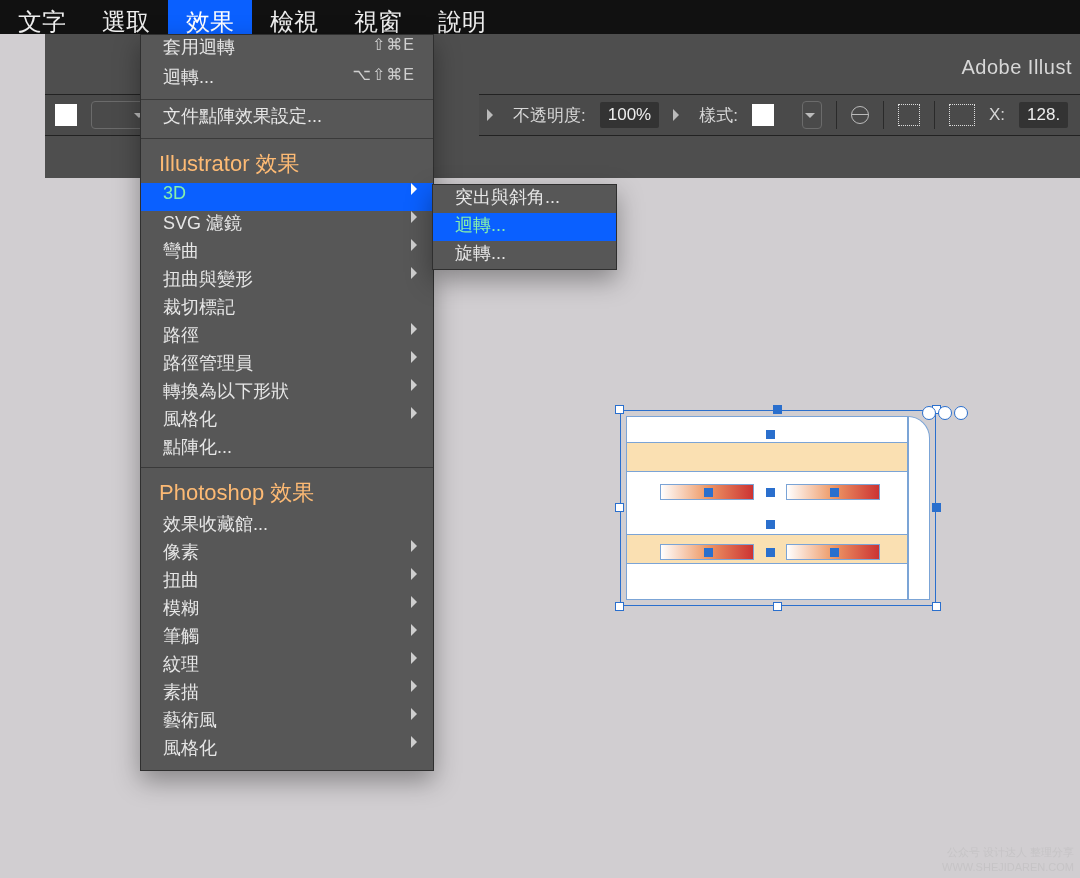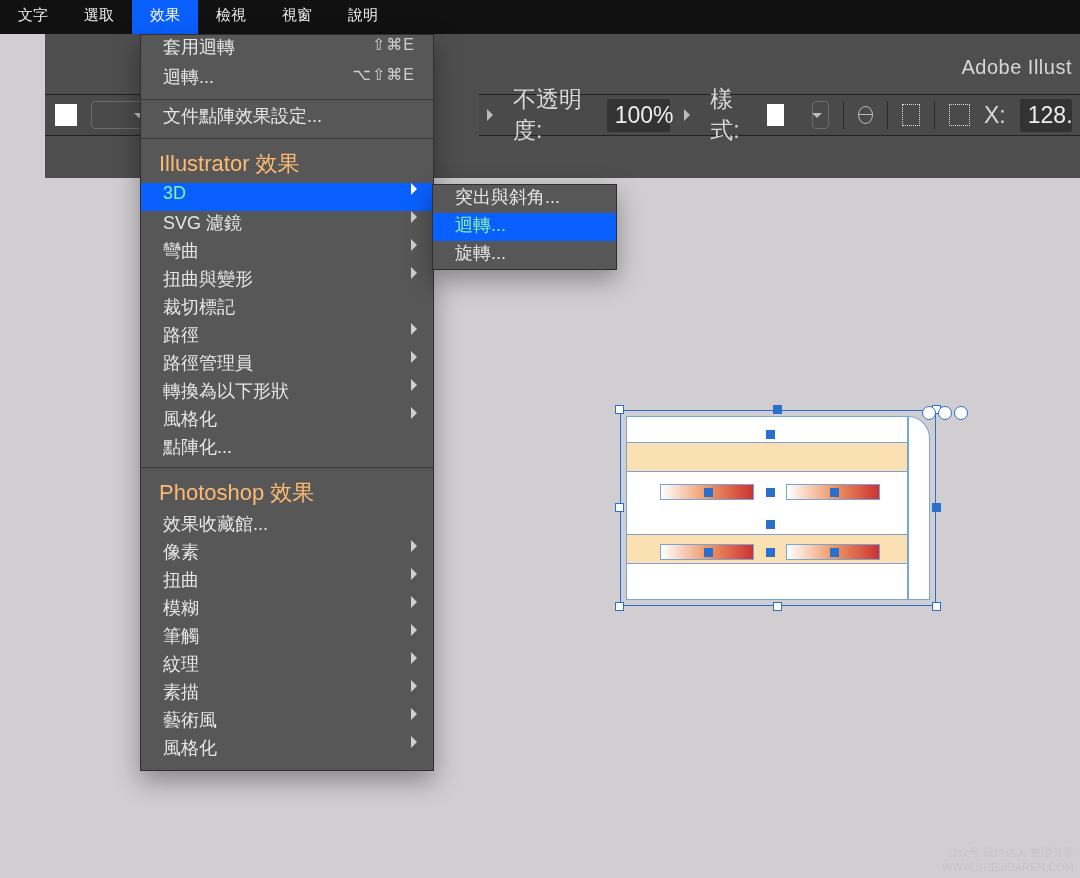--- a/index.html
+++ b/index.html
@@ -1,30 +1,30 @@
 <!DOCTYPE html>
 <html><head>
 <meta charset="utf-8">
 <style>
   * { margin: 0; padding: 0; box-sizing: border-box; font-family: "Helvetica Neue", Arial, "PingFang TC", "Microsoft JhengHei", sans-serif; }
   body { width: 1080px; height: 878px; background: #d1ced1; overflow: hidden; position: relative; }
 
   
-  .menubar { display: flex; align-items: stretch; height: 34px; background: #111; color: #eee; font-size: 15px; }
+  .menubar { display: flex; align-items: stretch; height: 34px; background: #111; color: #eee; font-size: 24px; }
   .menubar .item { padding: 6px 18px; cursor: default; }
   .menubar .item.active { background: #0a60ff; color: #fff; }
 
   
   .panel { position: relative; height: 144px; background: #4e4e4e; overflow: visible; margin-left: 45px; }
   .app-title { position: absolute; right: 8px; top: 22px; color: #d7d7d7; font-size: 20px; letter-spacing: .5px; }
 
   
   .tool-strip { position: absolute; left: 0; top: 60px; height: 42px; display: flex; align-items: center; }
   .tool-strip.left { width: 140px; background: #4a4a4a; border-top:1px solid #222; border-bottom:1px solid #222; }
-  .tool-strip.right { left: 434px; right:0; background: #4a4a4a; border-top:1px solid #222; border-bottom:1px solid #222; padding: 0 8px; gap: 14px; color:#d7d7d7; font-size:23px;}
+  .tool-strip.right { left: 434px; right:0; background: #4a4a4a; border-top:1px solid #222; border-bottom:1px solid #222; padding: 0 8px; gap: 14px; color:#d7d7d7; font-size:17px;}
   .tool-strip .swatch { width:22px; height:22px; background:#fff; margin-right:4px;}
   .tool-strip .tiny-dd { width:60px; height:28px; border:1px solid #6b6b6b; border-radius:4px; background:#4a4a4a; margin-left:10px; position:relative;}
   .tool-strip .tiny-dd::after{content:""; position:absolute; right:6px; top:11px; border:5px solid transparent; border-top-color:#bbb;}
   .chev { width:0;height:0;border:6px solid transparent;border-left-color:#bbb; }
   .value-box { background:#333; padding:3px 8px; border-radius:2px; min-width:54px; text-align:center; color:#eee;}
   .icon-dotted-box { width:22px; height:22px; border:1px dotted #ddd; display:inline-block; }
   .globe { width:18px;height:18px;border:1.5px solid #bbb;border-radius:50%; position:relative; display:inline-block;}
   .globe::before{content:"";position:absolute;left:0;right:0;top:7px;border-top:1.5px solid #bbb;}
   .divider { width:1px; height:28px; background:#2a2a2a; }
 

